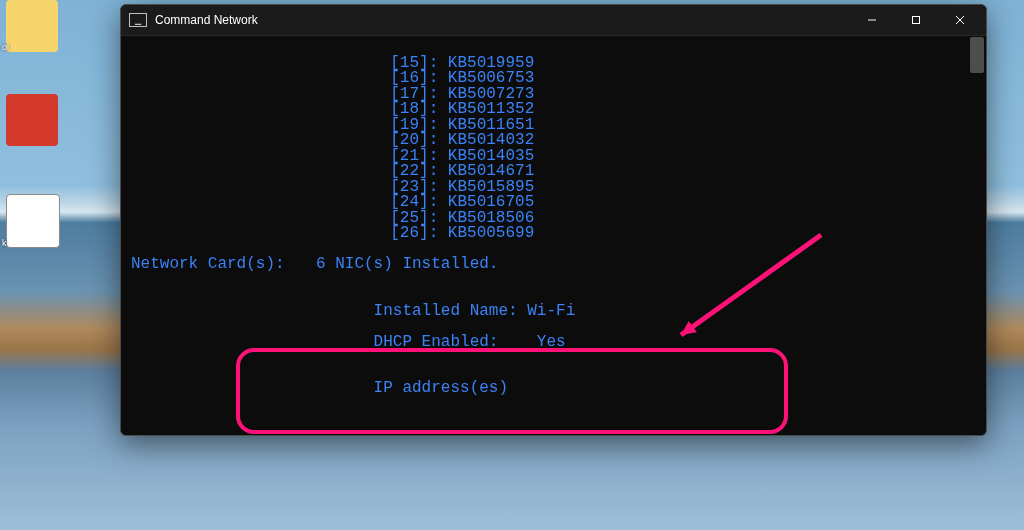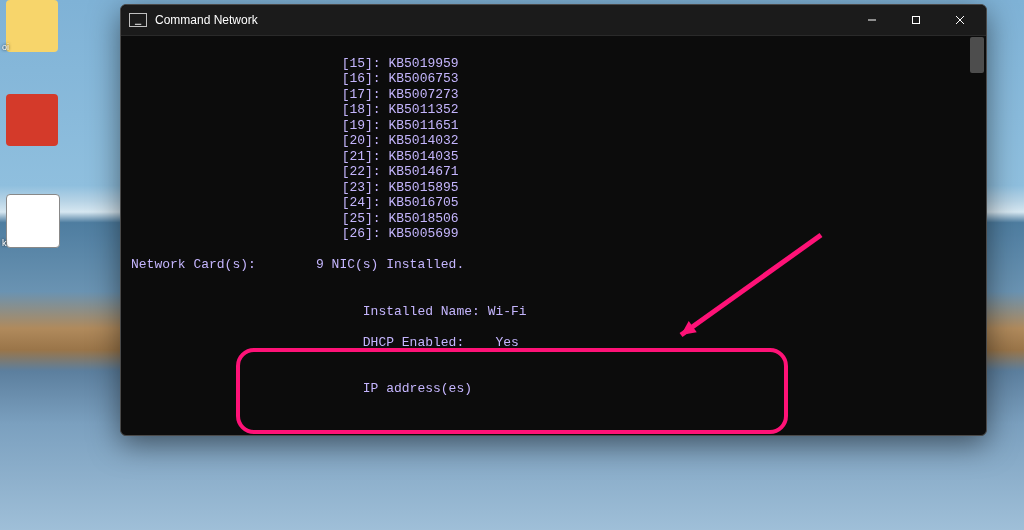--- a/index.html
+++ b/index.html
@@ -38,22 +38,22 @@
   .titlebar .app-icon{
     width:16px;height:12px;border:1px solid #c0c0c0;margin-right:8px;
     display:flex;align-items:center;justify-content:center;font-size:8px;color:#c0c0c0;
   }
   .titlebar .title{font-size:12px;color:#ffffff;flex:1;}
   .win-btn{width:44px;height:30px;display:flex;align-items:center;justify-content:center;color:#fff;font-size:11px;}
   .win-btn svg{width:10px;height:10px;stroke:#fff;stroke-width:1;fill:none;}
 
   .terminal{
     flex:1;position:relative;padding:4px 12px 8px 10px;
-    font-family:Consolas,'Courier New',monospace;font-size:13px;line-height:15.5px;
-    white-space:pre;overflow:hidden;color:#c4b5fd;
+    font-family:Consolas,'Courier New',monospace;font-size:16px;line-height:15.5px;
+    white-space:pre;overflow:hidden;color:#3b82f6;
   }
   .terminal .row{display:flex;}
   .terminal .col-label{width:185px;flex-shrink:0;}
   .terminal .col-body{flex:1;}
 
   
   .scrollbar{position:absolute;top:32px;right:2px;width:14px;bottom:4px;}
   .scroll-thumb{position:absolute;top:0;right:0;width:14px;height:36px;background:#4d4d4d;border-radius:2px;}
 
   
@@ -94,21 +94,21 @@
     <div class="win-btn close">
       <svg viewBox="0 0 10 10">
           <line x1="1" y1="1" x2="9" y2="9"></line>
           <line x1="9" y1="1" x2="1" y2="9"></line>
         </svg>
     </div>
   </div>
 
   <div class="terminal">
 <div id="hotfix-block"><div class="row">                           [15]: KB5019959</div><div class="row">                           [16]: KB5006753</div><div class="row">                           [17]: KB5007273</div><div class="row">                           [18]: KB5011352</div><div class="row">                           [19]: KB5011651</div><div class="row">                           [20]: KB5014032</div><div class="row">                           [21]: KB5014035</div><div class="row">                           [22]: KB5014671</div><div class="row">                           [23]: KB5015895</div><div class="row">                           [24]: KB5016705</div><div class="row">                           [25]: KB5018506</div><div class="row">                           [26]: KB5005699</div></div>
-<div class="row"><span class="col-label">Network Card(s):</span><span class="col-body">9 NIC(s) Installed.</span></div>
+<div class="row"><span class="col-label">Network Card(s):</span><span class="col-body">6 NIC(s) Installed.</span></div>
 <div class="row"><span class="col-label"></span></div>
 <div class="row"><span class="col-label"></span><span class="col-body">      Installed Name: Wi-Fi</span></div>
 <div class="row"><span class="col-label"></span><span class="col-body">      DHCP Enabled:    Yes</span></div>
 <div class="row"><span class="col-label"></span></div>
 <div class="row"><span class="col-label"></span><span class="col-body">      IP address(es)</span></div>
 
 
 
 
 

